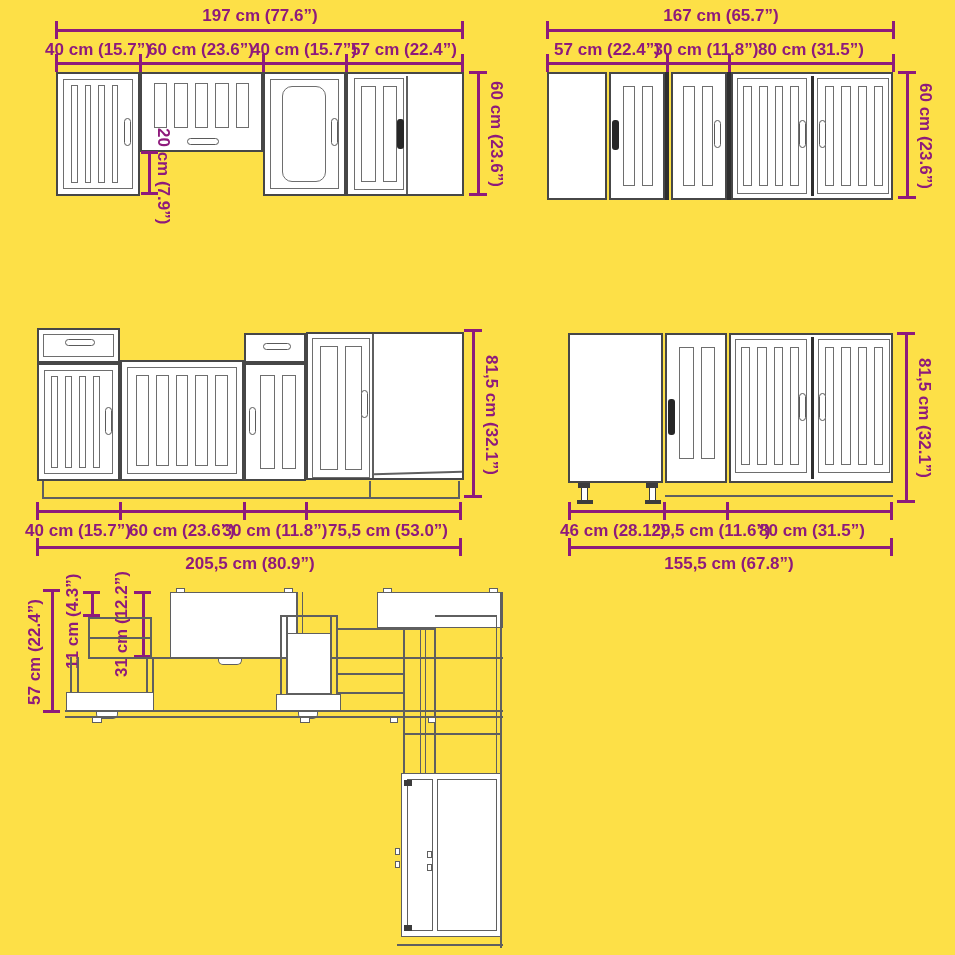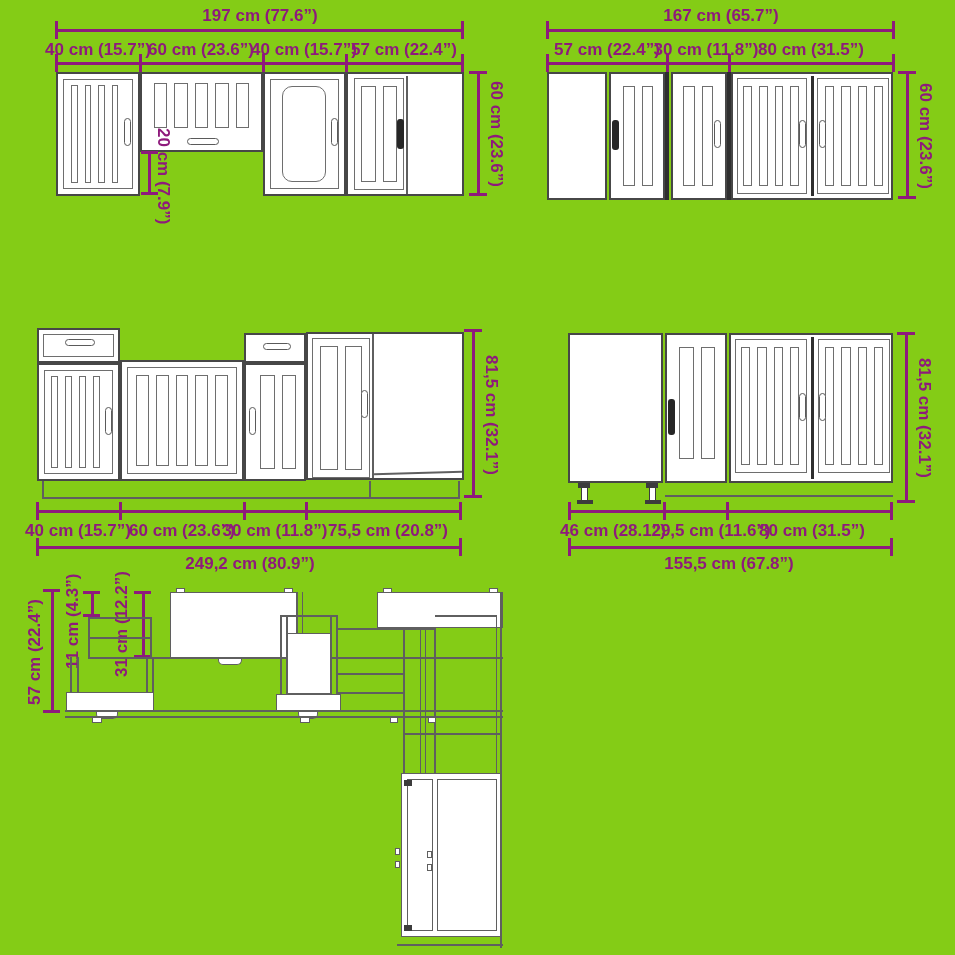--- a/index.html
+++ b/index.html
@@ -1,16 +1,16 @@
 <!DOCTYPE html>
 <html><head>
 <meta charset="utf-8">
 <style>
   html,body{margin:0;padding:0;background:#fff;}
-  .canvas{position:relative;width:955px;height:955px;background:#84cc16;overflow:hidden;
+  .canvas{position:relative;width:955px;height:955px;background:#fde047;overflow:hidden;
           font-family:"Liberation Sans","DejaVu Sans",sans-serif;}
   
   .dl{position:absolute;background:#8E1A7C;}
   .lab{position:absolute;color:#8E1A7C;font-weight:700;font-size:17px;line-height:20px;white-space:nowrap;}
   .lab.c{transform:translateX(-50%);}
   .vcw{writing-mode:vertical-rl;}
   .vccw{writing-mode:vertical-rl;transform:rotate(180deg);}
   
   .box{position:absolute;border:2px solid #474747;background:#fff;box-sizing:border-box;}
   .in{position:absolute;border:1.5px solid #6e6e6e;box-sizing:border-box;background:transparent;}
@@ -221,26 +221,26 @@
 
     <div class="dl" style="left:37px;top:510px;width:424px;height:3px;"></div>
     <div class="dl" style="left:36px;top:502px;width:3px;height:18px;"></div>
     <div class="dl" style="left:119px;top:502px;width:3px;height:18px;"></div>
     <div class="dl" style="left:243px;top:502px;width:3px;height:18px;"></div>
     <div class="dl" style="left:305px;top:502px;width:3px;height:18px;"></div>
     <div class="dl" style="left:459px;top:502px;width:3px;height:18px;"></div>
     <div class="lab c" style="left:78px;top:521px;">40 cm (15.7”)</div>
     <div class="lab c" style="left:182px;top:521px;">60 cm (23.6”)</div>
     <div class="lab c" style="left:275px;top:521px;">30 cm (11.8”)</div>
-    <div class="lab c" style="left:388px;top:521px;">75,5 cm (20.8”)</div>
+    <div class="lab c" style="left:388px;top:521px;">75,5 cm (53.0”)</div>
 
     <div class="dl" style="left:37px;top:546px;width:424px;height:3px;"></div>
     <div class="dl" style="left:36px;top:538px;width:3px;height:18px;"></div>
     <div class="dl" style="left:459px;top:538px;width:3px;height:18px;"></div>
-    <div class="lab c" style="left:250px;top:554px;">249,2 cm (80.9”)</div>
+    <div class="lab c" style="left:250px;top:554px;">205,5 cm (80.9”)</div>
   </div>
 
   <div>
 
     <div class="box" style="left:568px;top:333px;width:95px;height:150px;"></div>
     <div class="mk" style="left:578px;top:483px;width:12px;height:5px;"></div>
     <div class="ft" style="left:581px;top:487px;width:7px;height:14px;"></div>
     <div class="mk" style="left:577px;top:500px;width:16px;height:4px;"></div>
     <div class="mk" style="left:646px;top:483px;width:12px;height:5px;"></div>
     <div class="ft" style="left:649px;top:487px;width:7px;height:14px;"></div>

